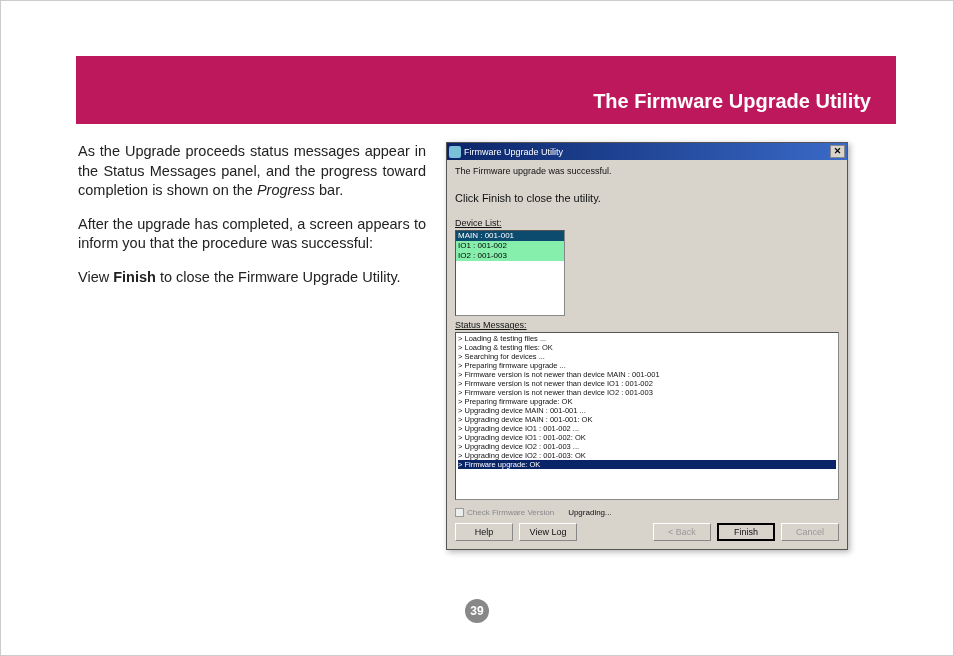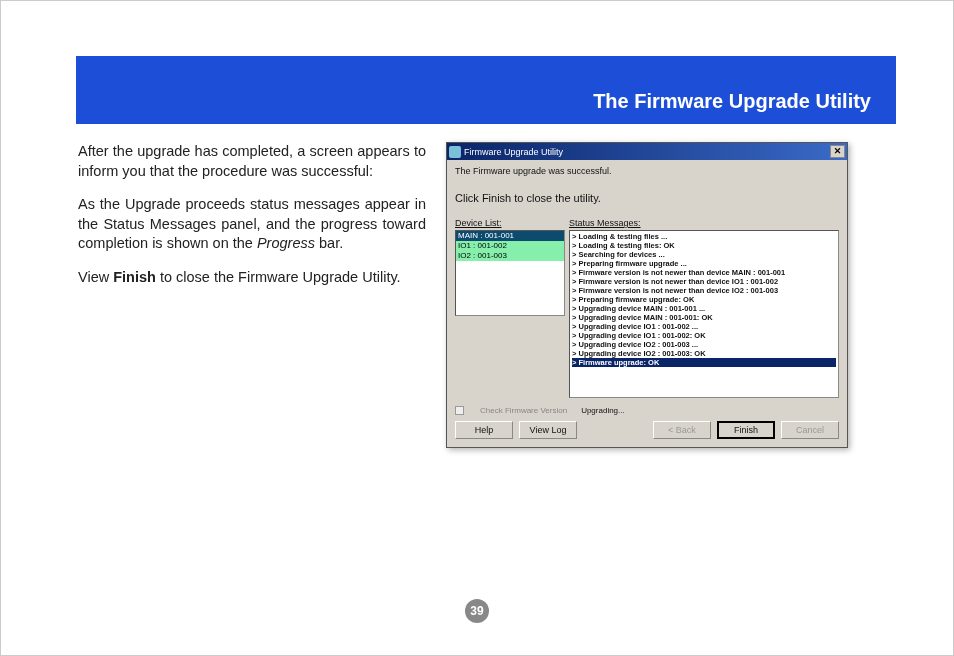--- a/index.html
+++ b/index.html
@@ -11,21 +11,21 @@
     position: relative;
     border: 1px solid #ccc;
   }
   .page {
     position: absolute;
     left: 60px;
     top: 55px;
     width: 835px;
   }
   .header-bar {
-    background: #1d4ed8;
+    background: #be185d;
     height: 68px;
     position: relative;
     margin-left: 15px;
   }
   .header-title {
     position: absolute;
     right: 25px;
     top: 34px;
     color: #fff;
     font-size: 20px;
@@ -82,21 +82,21 @@
     font-weight: bold;
     color: #000;
   }
   .win-body {
     padding: 6px 8px 8px 8px;
     font-size: 8.5px;
     color: #111;
   }
   .success-msg { margin-bottom: 16px; font-size: 9px; }
   .finish-msg { margin-bottom: 14px; font-size: 11px; }
-  .panels { display: flex; gap: 4px; }
+  .panels { display: flex; gap: 4px; flex-direction: column; }
   .panel-left { width: 110px; }
   .panel-right { flex: 1; }
   .panel-label { font-size: 9px; margin-bottom: 2px; text-decoration: underline; }
   .listbox {
     background: #fff;
     border: 1px solid #888;
     border-top-color: #555;
     border-left-color: #555;
     height: 86px;
     font-size: 8px;
@@ -109,21 +109,21 @@
     background: #fff;
     border: 1px solid #888;
     border-top-color: #555;
     border-left-color: #555;
     height: 168px;
     font-size: 7.5px;
     line-height: 9px;
     padding: 1px 2px;
     overflow: hidden;
   }
-  .status-box .line { white-space: nowrap; font-weight: bold; }
+  .status-box .line { white-space: nowrap; }
   .status-box .hl-blue { background: #0a2468; color: #fff; }
   .desc-box {
     border: 1px solid #aaa;
     margin-top: 5px;
     padding: 3px 4px 4px 4px;
     position: relative;
     font-size: 8px;
     line-height: 10px;
   }
   .desc-box .legend {
@@ -134,21 +134,21 @@
     padding: 0 2px;
     font-size: 8px;
   }
   .bottom-row {
     display: flex;
     align-items: center;
     margin-top: 8px;
     gap: 6px;
     font-size: 8px;
   }
-  .checkbox-lbl { color: #888; display: flex; align-items: center; gap: 16px; }
+  .checkbox-lbl { color: #888; display: flex; align-items: center; gap: 3px; }
   .chk { width: 9px; height: 9px; border: 1px solid #999; background: #eee; }
   .progress-lbl { margin-left: 8px; }
   .button-row {
     display: flex;
     gap: 6px;
     margin-top: 6px;
     align-items: flex-end;
   }
   .win-btn {
     height: 18px;
@@ -184,24 +184,24 @@
 </head>
 <body>
 
 <div class="page">
   <div class="header-bar">
     <div class="header-title">The Firmware Upgrade Utility</div>
   </div>
 
   <div class="content">
     <div class="left-col">
-      <p>After the upgrade has completed, a screen appears to inform you that the procedure was successful:</p>
       <p>
         <span>As the Upgrade proceeds status messages appear in the Status Messages panel, and the progress toward completion is shown on the </span><span class="italic">Progress</span><span> bar.</span>
       </p>
+      <p>After the upgrade has completed, a screen appears to inform you that the procedure was successful:</p>
       <p>
         <span>View </span><span class="bold">Finish</span><span> to close the Firmware Upgrade Utility.</span>
       </p>
     </div>
 
     <div class="right-col">
       <div class="screenshot">
         <div class="titlebar">
           <div class="titlebar-left">
             <div class="titlebar-icon"></div>

